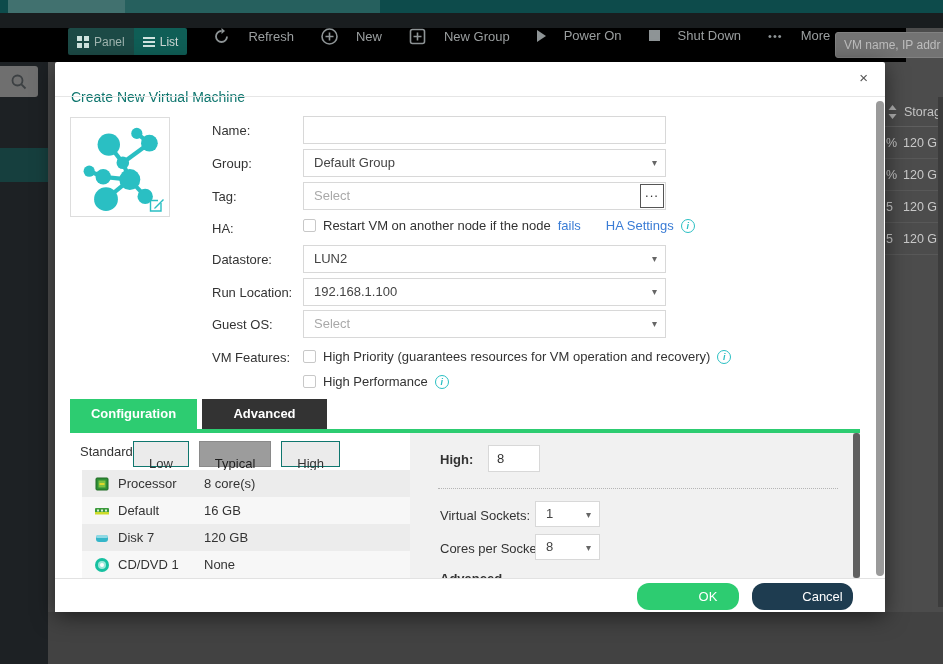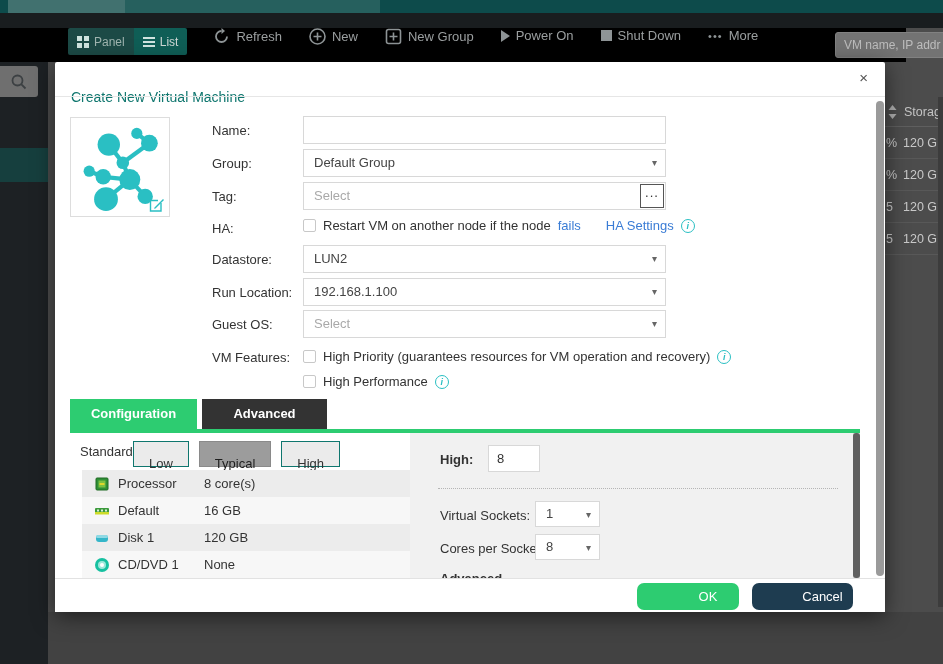--- a/index.html
+++ b/index.html
@@ -11,21 +11,21 @@
   .topstrip .seg1 { position:absolute; left:8px; top:0; width:117px; height:13px; background:#41716f; }
   .topstrip .seg2 { position:absolute; left:125px; top:0; width:255px; height:13px; background:#26605e; }
   .darkband { position:absolute; left:0; top:13px; width:943px; height:15px; background:#191d1f; }
 
   .toolbar { position:absolute; left:0; top:28px; width:906px; height:34px; background:#000000;
              display:flex; align-items:flex-start; padding-left:68px; color:#9b9fa0; font-size:13px; }
   .viewtoggle { display:flex; height:27px; border-radius:2px; overflow:hidden; margin-right:26px; }
   .vbtn { display:flex; align-items:center; gap:5px; padding:0 9px; font-size:12px; }
   .vbtn.panel { background:#1c4a46; color:#9fb4af; }
   .vbtn.list  { background:#0f5e56; color:#cfd8d5; }
-  .tbtn { display:flex; align-items:center; gap:6px; margin-right:27px; cursor:pointer; white-space:nowrap; }
+  .tbtn { display:flex; align-items:center; gap:18px; margin-right:27px; cursor:pointer; white-space:nowrap; }
   .tbtn svg { display:block; }
   .play-tri { width:0; height:0; border-left:9px solid #8e9496; border-top:6px solid transparent; border-bottom:6px solid transparent; }
   .stop-sq { width:11px; height:11px; background:#8e9496; }
   .more-dots { letter-spacing:1px; font-size:11px; color:#8e9496; }
   .vm-search { position:absolute; left:835px; top:4px; width:115px; height:26px; background:#737373;
                border:1px solid #818181; border-radius:3px; color:#d9d9d9; font-size:12px; padding:0 8px; outline:none; }
   .vm-search::placeholder { color:#bdbdbd; }
 
   .sidebar { position:absolute; left:0; top:62px; width:48px; height:602px; background:#1d2124; }
   .side-search { position:absolute; left:0; top:4px; width:38px; height:31px; background:#6f6f6f; border-radius:0 3px 3px 0;
@@ -103,21 +103,21 @@
   .adv-label { position:absolute; left:30px; top:138px; font-weight:bold; }
   .sel.small { height:26px; line-height:24px; }
 
   .rpanel-scroll { position:absolute; left:798px; top:371px; width:7px; height:145px; background:#dcdcdc; }
   .rpanel-thumb { width:7px; height:145px; background:#5f5f5f; border-radius:3px; }
   .modal-scroll { position:absolute; left:821px; top:37px; width:8px; height:479px; }
   .modal-thumb { width:8px; height:475px; background:#9a9a9a; border-radius:4px; margin-top:2px; }
 
   .m-footer { position:absolute; left:0; top:516px; width:830px; height:34px; background:#fff; border-top:1px solid #e2e2e2; }
   .btn { position:absolute; top:4px; height:27px; line-height:27px; text-align:center; color:#fff; font-size:13px;
-         border:none; cursor:pointer; border-radius:7px; font-family:"Liberation Sans", sans-serif;padding-left:40px; }
+         border:none; cursor:pointer; border-radius:12px; font-family:"Liberation Sans", sans-serif;padding-left:40px; }
   .btn.ok { left:582px; width:102px; background:#2dcc71; }
   .btn.cancel { left:697px; width:101px; background:#1e3c50; }
 </style>
 </head>
 <body>
 
 <div class="topstrip">
   <div class="seg1"></div>
   <div class="seg2"></div>
 </div>
@@ -358,21 +358,21 @@
           <rect x="11" y="6.5" width="2" height="2" fill="#d9efd9"></rect>
         </svg>
       <span class="hwname">Default</span>
       <span class="hwval">16 GB</span>
     </div>
     <div class="hwrow hw2">
       <svg class="hwicon" width="16" height="16" viewBox="0 0 16 16">
           <rect x="2" y="5" width="12" height="7" rx="3" fill="#35b6c9"></rect>
           <rect x="2" y="5" width="12" height="3" rx="1.5" fill="#8fd9e4"></rect>
         </svg>
-      <span class="hwname">Disk 1</span>
+      <span class="hwname">Disk 7</span>
       <span class="hwval">120 GB</span>
     </div>
     <div class="hwrow hw3">
       <svg class="hwicon" width="16" height="16" viewBox="0 0 16 16">
           <circle cx="8" cy="8" r="7" fill="#16c0a0"></circle>
           <circle cx="8" cy="8" r="4" fill="#9fe8db"></circle>
           <circle cx="8" cy="8" r="2" fill="#ffffff"></circle>
         </svg>
       <span class="hwname">CD/DVD 1</span>
       <span class="hwval">None</span>

